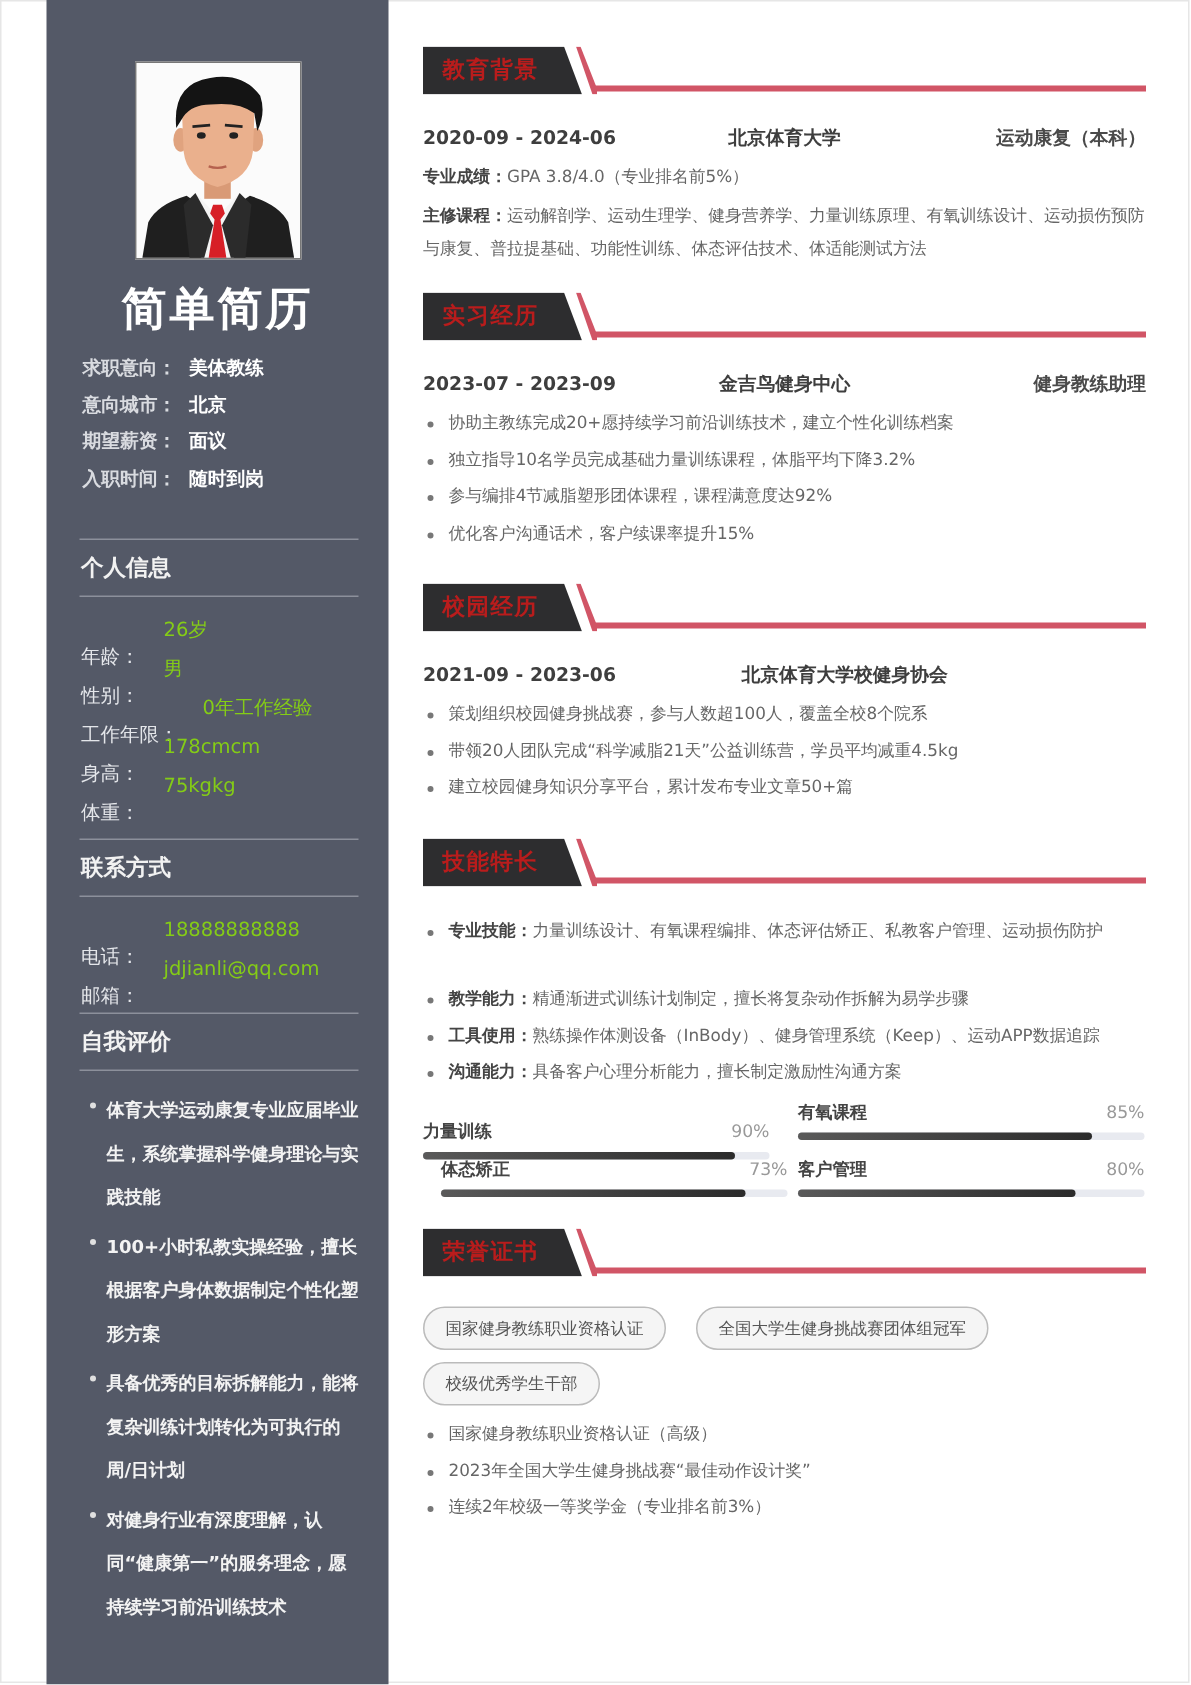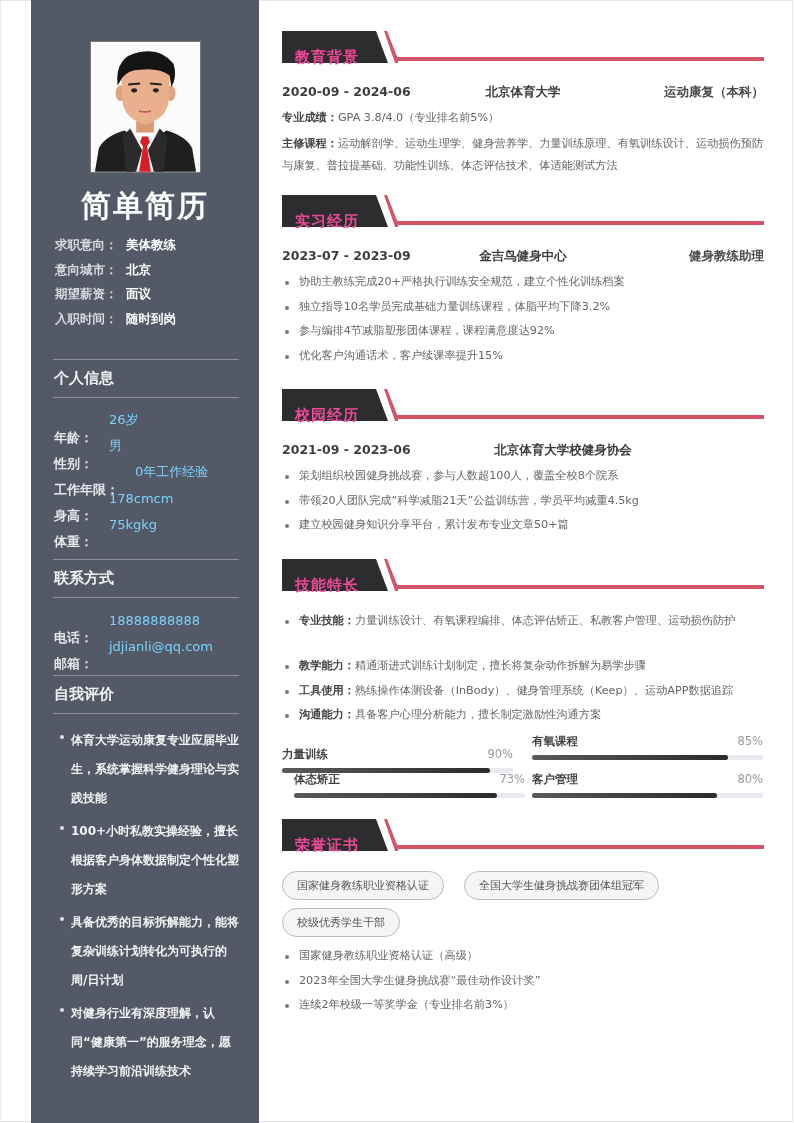--- a/index.html
+++ b/index.html
@@ -14,32 +14,32 @@
   .intent { position: absolute; left: 24px; top: 237px; }
   .intent .row { display: flex; height: 24.5px; font-size: 12.5px; font-weight: bold; align-items: flex-start; }
   .intent .lbl { color: #d9dbe0; width: 71px; }
   .intent .val { color: #fff; }
 
   .sb-section { position: absolute; left: 22px; width: 186px; }
   .sb-line { height: 1px; background: #8c909b; }
   .sb-title { font-size: 15px; font-weight: bold; color: #f2f2f2; padding: 9px 0 9px 1px; }
   .sb-rows { padding-top: 9px; }
   .sb-row { display: flex; height: 26px; align-items: center; font-size: 13px; }
-  .sb-row .lbl { color: #e4e6ea; font-weight: bold; padding-left: 1px; white-space: nowrap; margin-top: 36px; }
-  .sb-row .val { color: #7dd3fc; margin-left: 16px; }
+  .sb-row .lbl { color: #e4e6ea; font-weight: normal; padding-left: 1px; white-space: nowrap; margin-top: 36px; }
+  .sb-row .val { color: #84cc16; margin-left: 16px; }
 
   .eval-list { list-style: none; padding-top: 12px; }
   .eval-list li { position: relative; padding-left: 18px; font-size: 12px; font-weight: bold; line-height: 29px; color: #f3f3f3; margin-bottom: 4px; }
   .eval-list li::before { content: ""; position: absolute; left: 7px; top: 9px; width: 4px; height: 4px; border-radius: 50%; background: #e0e0e0; }
 
   
   .main { position: absolute; left: 282px; top: 0; width: 482px; }
   .sec-head { position: absolute; left: 0; width: 482px; height: 32px; }
   .sec-head .tab { position: absolute; left: 0; top: 0; height: 32px; width: 106px; background: #2d2d2f; clip-path: polygon(0 0, 94px 0, 106px 32px, 0 32px); }
-  .sec-head .tab-text { position: absolute; left: 13px; top: 6px; font-size: 15px; font-weight: bold; color: #ec4899; letter-spacing: 1px; margin-top: 11px; }
+  .sec-head .tab-text { position: absolute; left: 13px; top: 6px; font-size: 15px; font-weight: bold; color: #b91c1c; letter-spacing: 1px; }
   .sec-head .slash { position: absolute; left: 102px; top: 0; width: 14px; height: 32px; background: #d15566; clip-path: polygon(0 0, 3px 0, 14px 28px, 14px 32px, 11px 32px); }
   .sec-head .rule { position: absolute; left: 113px; right: 0; top: 26px; height: 4px; background: #d15566; }
 
   .entry-head { position: absolute; left: 0; width: 482px; height: 20px; font-size: 12.5px; font-weight: bold; color: #3e3e3e; }
   .entry-head .date { position: absolute; left: 0; top: 0; }
   .entry-head .org { position: absolute; left: 0; width: 482px; text-align: center; top: 0; }
   .entry-head .role { position: absolute; right: 0; top: 0; color: #4a4a4a; }
 
   .para { position: absolute; left: 0; width: 482px; font-size: 11.2px; line-height: 22px; color: #666; }
   .para b { color: #444; }
@@ -201,21 +201,21 @@
     <div class="tab-text">实习经历</div>
     <div class="slash"></div>
     <div class="rule"></div>
   </div>
   <div class="entry-head" style="top:248px;">
     <span class="date">2023-07 - 2023-09</span>
     <span class="org">金吉鸟健身中心</span>
     <span class="role">健身教练助理</span>
   </div>
   <ul class="blist" style="top:270px;">
-    <li>协助主教练完成20+严格执行训练安全规范，建立个性化训练档案</li>
+    <li>协助主教练完成20+愿持续学习前沿训练技术，建立个性化训练档案</li>
     <li>独立指导10名学员完成基础力量训练课程，体脂平均下降3.2%</li>
     <li>参与编排4节减脂塑形团体课程，课程满意度达92%</li>
     <li>优化客户沟通话术，客户续课率提升15%</li>
   </ul>
 
   <div class="sec-head" style="top:389px;">
     <div class="tab"></div>
     <div class="tab-text">校园经历</div>
     <div class="slash"></div>
     <div class="rule"></div>

